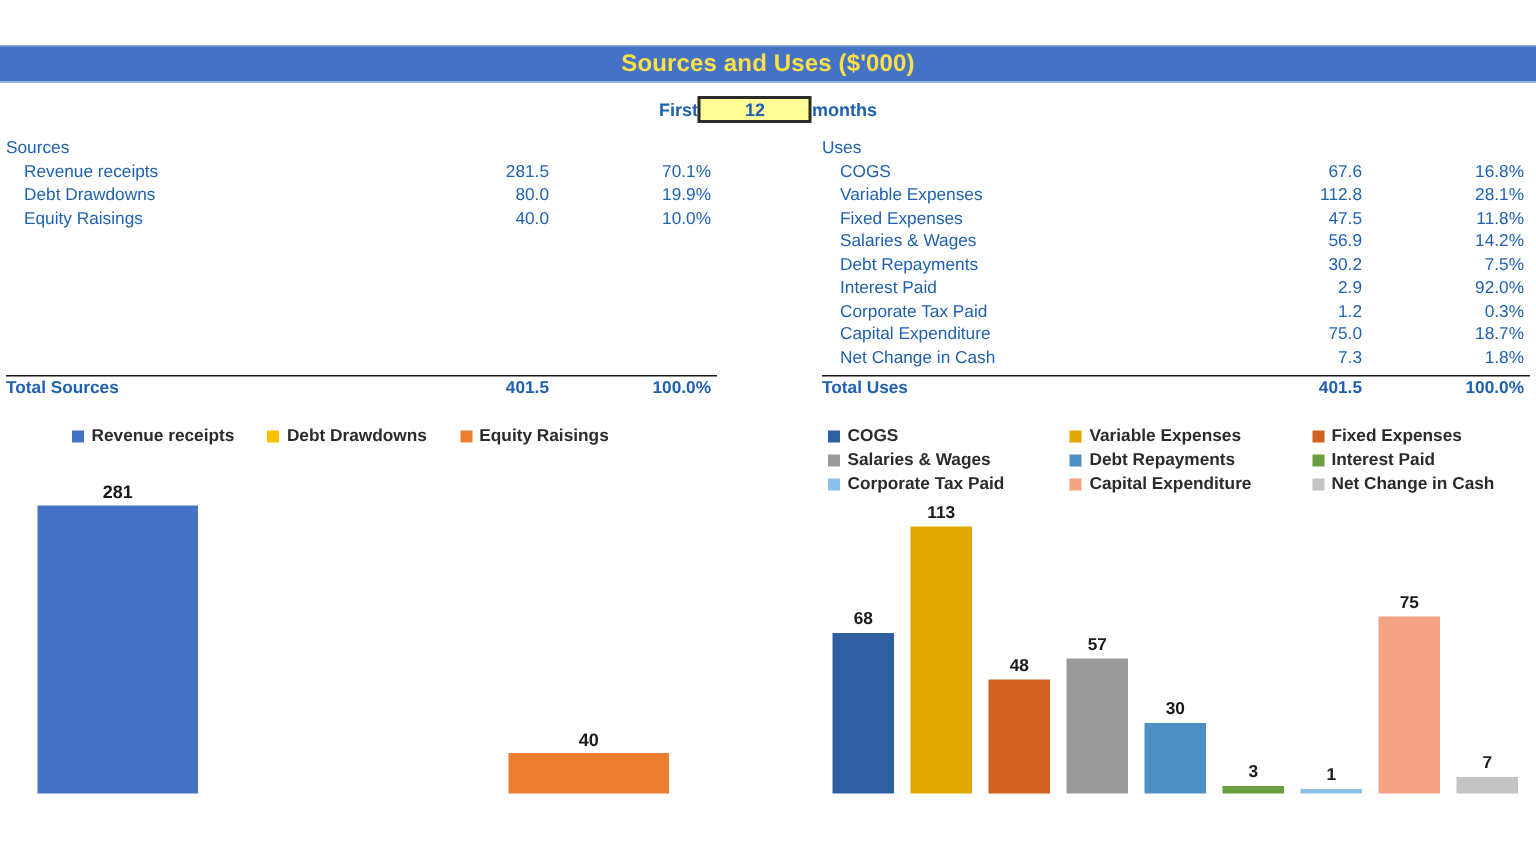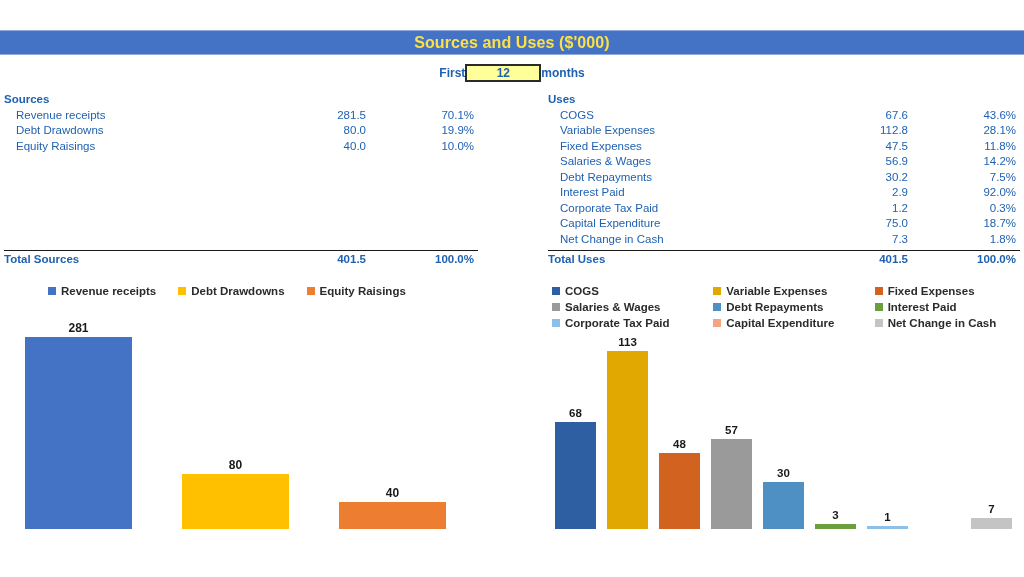--- a/index.html
+++ b/index.html
@@ -94,21 +94,21 @@
     padding: 0;
     height: 15.5px;
     line-height: 15.5px;
     vertical-align: middle;
     white-space: nowrap;
   }
   .tbl td.c-name  { text-align: left; }
   .tbl td.c-val   { text-align: right; width: 90px; padding-right: 22px; }
   .tbl td.c-pct   { text-align: right; width: 86px; padding-right: 4px; }
 
-  .hdr td { font-weight: bold; }
+  .hdr td { font-weight: normal; }
   .item td.c-name { padding-left: 12px; }
 
   .spacer td { height: 15.5px; }
 
   .total-sep td {
     height: 3px;
     line-height: 3px;
     border-bottom: 1.4px solid #1a1a1a;
     padding: 0;
   }
@@ -265,21 +265,21 @@
     <table class="tbl">
       <tbody>
         <tr class="hdr">
           <td class="c-name">Uses</td>
           <td class="c-val"></td>
           <td class="c-pct"></td>
         </tr>
         <tr class="item">
           <td class="c-name">COGS</td>
           <td class="c-val">67.6</td>
-          <td class="c-pct">43.6%</td>
+          <td class="c-pct">16.8%</td>
         </tr>
         <tr class="item">
           <td class="c-name">Variable Expenses</td>
           <td class="c-val">112.8</td>
           <td class="c-pct">28.1%</td>
         </tr>
         <tr class="item">
           <td class="c-name">Fixed Expenses</td>
           <td class="c-val">47.5</td>
           <td class="c-pct">11.8%</td>
@@ -339,24 +339,20 @@
         <div class="legend-item">
           <span class="legend-swatch" style="background: rgb(237, 125, 49);"></span>
           <span>Equity Raisings</span>
         </div>
       </div>
     <div class="plot plot-left" id="plot-0">
         <div class="bar-wrap" style="left: 25px; width: 107px; height: 192px;">
           <div class="bar" style="height: 192px; background: rgb(68, 114, 196);"></div>
           <div class="bar-label" style="bottom: 194px;">281</div>
         </div>
-        <div class="bar-wrap" style="left: 182px; width: 107px; height: 55px;">
-          <div class="bar" style="height: 55px; background: rgb(255, 192, 0);"></div>
-          <div class="bar-label" style="bottom: 57px;">80</div>
-        </div>
         <div class="bar-wrap" style="left: 339px; width: 107px; height: 27px;">
           <div class="bar" style="height: 27px; background: rgb(237, 125, 49);"></div>
           <div class="bar-label" style="bottom: 29px;">40</div>
         </div>
       </div>
   </div>
 
   <div class="chart chart-right">
     <div class="legend legend-right" id="legend-1">
         <div class="legend-item">
@@ -418,20 +414,24 @@
           <div class="bar-label" style="bottom: 49px;">30</div>
         </div>
         <div class="bar-wrap" style="left: 275px; width: 41px; height: 5px;">
           <div class="bar" style="height: 5px; background: rgb(107, 158, 63);"></div>
           <div class="bar-label" style="bottom: 7px;">3</div>
         </div>
         <div class="bar-wrap" style="left: 327px; width: 41px; height: 3px;">
           <div class="bar" style="height: 3px; background: rgb(140, 192, 232);"></div>
           <div class="bar-label" style="bottom: 5px;">1</div>
         </div>
+        <div class="bar-wrap" style="left: 379px; width: 41px; height: 118px;">
+          <div class="bar" style="height: 118px; background: rgb(244, 163, 132);"></div>
+          <div class="bar-label" style="bottom: 120px;">75</div>
+        </div>
         <div class="bar-wrap" style="left: 431px; width: 41px; height: 11px;">
           <div class="bar" style="height: 11px; background: rgb(196, 196, 196);"></div>
           <div class="bar-label" style="bottom: 13px;">7</div>
         </div>
       </div>
   </div>
 
 </div>
 
 </body></html>

